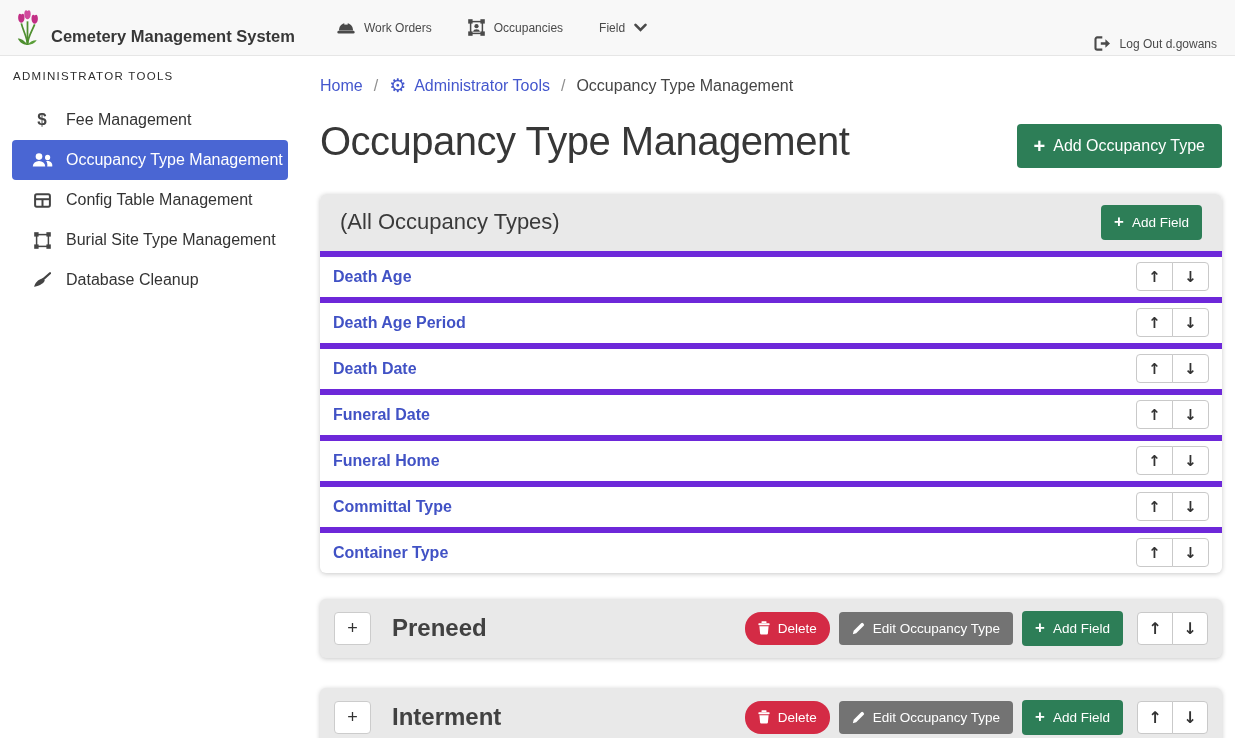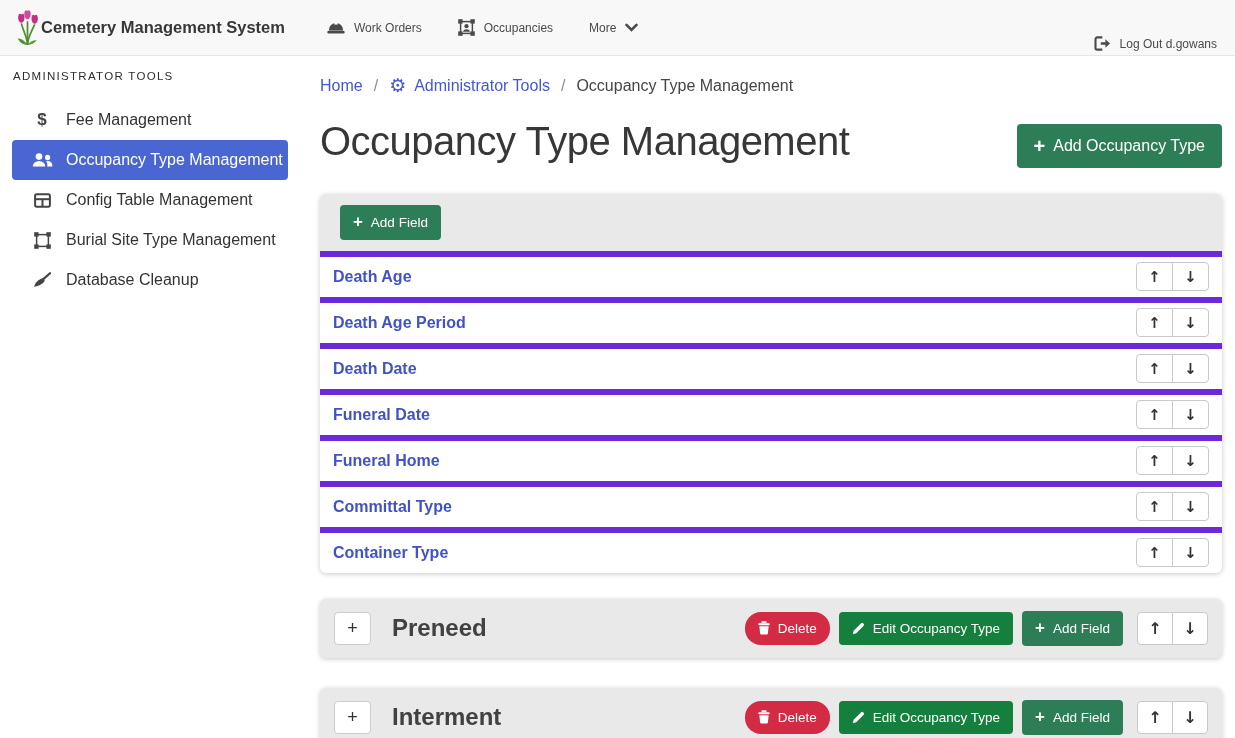--- a/index.html
+++ b/index.html
@@ -13,21 +13,21 @@
   
   .navbar {
     height: 56px;
     background: #f8f8f8;
     border-bottom: 1px solid #e6e6e6;
     display: flex;
     align-items: center;
     padding: 0 18px 0 14px;
   }
   .brand {
-    display: flex; align-items: center; 
+    display: flex; align-items: flex-end; gap: 10px;
     font-weight: bold; font-size: 16.5px; color: #373737;
     margin-right: 42px; cursor: pointer;
   }
   .nav-item {
     display: flex; align-items: center; gap: 9px;
     color: #4a4a4a; font-size: 12px; margin-right: 36px; cursor: pointer;
   }
   .nav-right { margin-left: auto; margin-right: 0; margin-top: 32px; }
   .nav-icon { display: inline-flex; color: #4a4a4a; }
 
@@ -65,21 +65,21 @@
   .page-head { display: flex; justify-content: space-between; align-items: flex-start; margin-top: 20px; }
   h1.page-title { font-size: 40px; font-weight: 500; color: #373737; line-height: 52px; letter-spacing: -0.5px; }
 
   .btn {
     display: inline-flex; align-items: center; gap: 8px;
     border: none; border-radius: 4px; color: #fff;
     cursor: pointer; font-family: inherit; white-space: nowrap;
   }
   .btn .plus { font-size: 1.25em; font-weight: bold; line-height: 1; }
   .btn-green { background: #2d7e57; }
-  .btn-teal  { background: #15803d; justify-content: space-between; }
+  .btn-teal  { background: #737373; justify-content: space-between; }
   .btn-red   { background: #d42b45; border-radius: 16px; }
   .btn-lg { font-size: 16px; padding: 12px 17px; margin-top: 9px; }
   .btn-sm { font-size: 13.5px; padding: 9px 13px; }
 
   
   .card {
     border-radius: 6px; background: #fff;
     box-shadow: 0 1px 5px rgba(0,0,0,0.22);
     margin-top: 26px; overflow: hidden;
   }
@@ -173,21 +173,21 @@
         <rect x="0.2" y="12.4" width="4.4" height="4.4" fill="currentColor"></rect>
         <rect x="12.4" y="12.4" width="4.4" height="4.4" fill="currentColor"></rect>
         <circle cx="8.5" cy="7.2" r="2.1" fill="currentColor"></circle>
         <path d="M4.9 12.7 a3.7 3.2 0 0 1 7.2 0 Z" fill="currentColor"></path>
       </svg>
     </span>
     <span>Occupancies</span>
   </div>
 
   <div class="nav-item">
-    <span>More</span>
+    <span>Field</span>
     <span class="nav-icon">
       <svg width="13" height="9" viewBox="0 0 13 9">
         <path d="M1.5 1.8 L6.5 6.8 L11.5 1.8" stroke="currentColor" stroke-width="2.6" fill="none" stroke-linecap="round"></path>
       </svg>
     </span>
   </div>
 
   <div class="nav-item nav-right">
     <span class="nav-icon">
       <svg width="17" height="15" viewBox="0 0 17 15">
@@ -275,20 +275,21 @@
     <div class="page-head">
       <h1 class="page-title">Occupancy Type Management</h1>
       <button class="btn btn-green btn-lg">
         <span class="plus">+</span>
         <span>Add Occupancy Type</span>
       </button>
     </div>
 
     <div class="card">
       <div class="card-header">
+        <span class="card-title">(All Occupancy Types)</span>
         <button class="btn btn-green btn-sm">
           <span class="plus">+</span>
           <span>Add Field</span>
         </button>
       </div>
 
       <div class="field-row">
         <a class="field-link">Death Age</a>
         <span class="updown">
           <button class="ud-btn first">↑</button>

